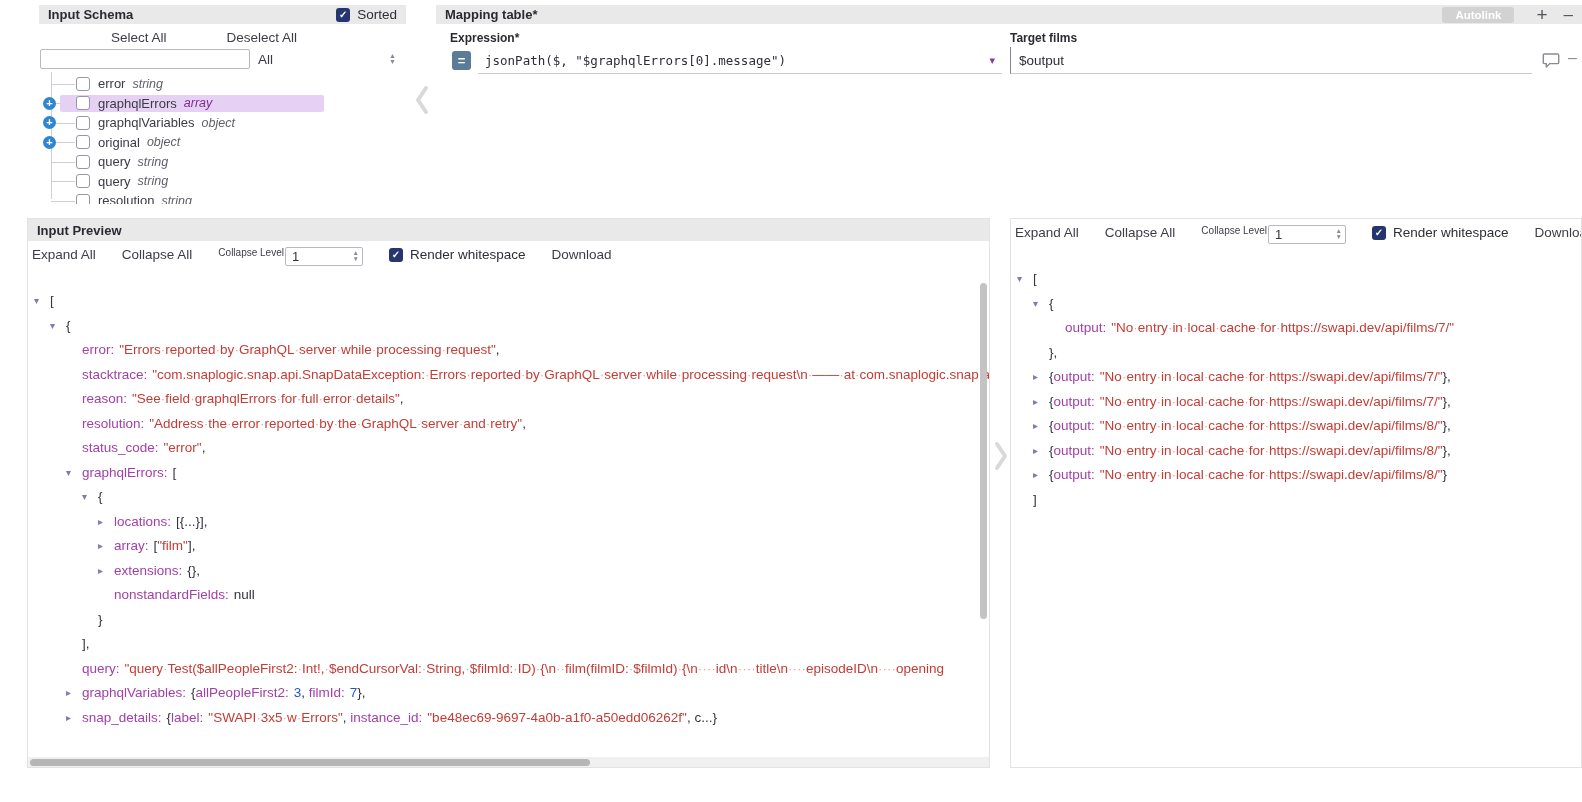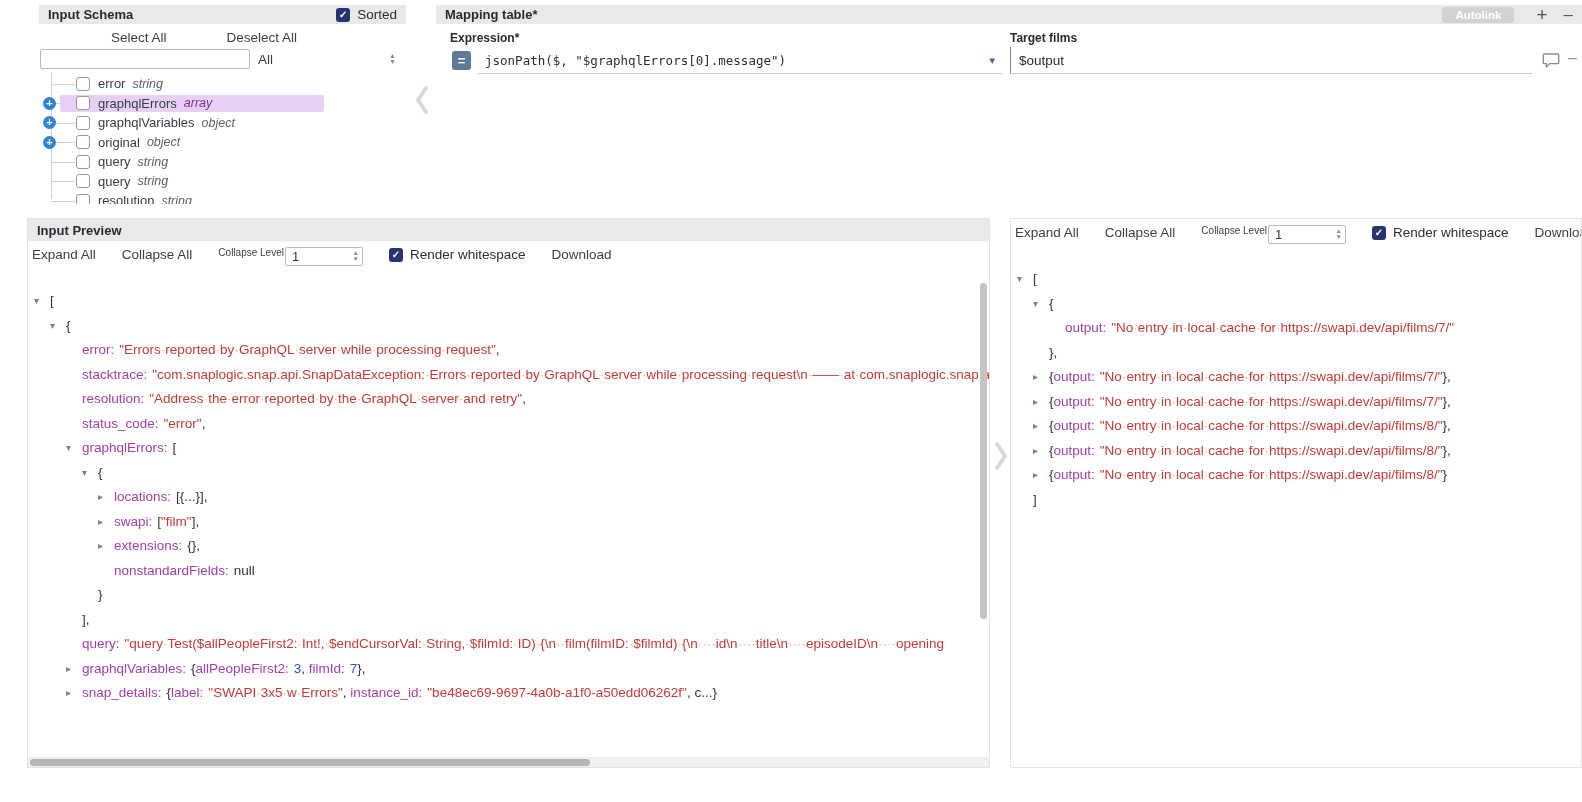--- a/index.html
+++ b/index.html
@@ -230,26 +230,27 @@
         <span class="checkbox"></span>
         <span>Render whitespace</span>
       </span>
       <span class="link">Download</span>
     </div>
     <div class="pv-content" id="input-preview-lines">
         <div class="pv-line" style="padding-left: 18px;"><span class="pv-toggle" style="left: 2px;">▾</span><span class="t-punct">[</span></div>
         <div class="pv-line" style="padding-left: 34px;"><span class="pv-toggle" style="left: 18px;">▾</span><span class="t-punct">{</span></div>
         <div class="pv-line" style="padding-left: 50px;"><span class="t-key">error:</span><span class="t-str">"Errors<span class="ws">·</span>reported<span class="ws">·</span>by<span class="ws">·</span>GraphQL<span class="ws">·</span>server<span class="ws">·</span>while<span class="ws">·</span>processing<span class="ws">·</span>request"</span><span class="t-punct">,</span></div>
         <div class="pv-line" style="padding-left: 50px;"><span class="t-key">stacktrace:</span><span class="t-str">"com.snaplogic.snap.api.SnapDataException:<span class="ws">·</span>Errors<span class="ws">·</span>reported<span class="ws">·</span>by<span class="ws">·</span>GraphQL<span class="ws">·</span>server<span class="ws">·</span>while<span class="ws">·</span>processing<span class="ws">·</span>request\n<span class="ws">·</span>——<span class="ws">·</span>at<span class="ws">·</span>com.snaplogic.snap.api.SnapDataException</span></div>
+        <div class="pv-line" style="padding-left: 50px;"><span class="t-key">reason:</span><span class="t-str">"See<span class="ws">·</span>field<span class="ws">·</span>graphqlErrors<span class="ws">·</span>for<span class="ws">·</span>full<span class="ws">·</span>error<span class="ws">·</span>details"</span><span class="t-punct">,</span></div>
         <div class="pv-line" style="padding-left: 50px;"><span class="t-key">resolution:</span><span class="t-str">"Address<span class="ws">·</span>the<span class="ws">·</span>error<span class="ws">·</span>reported<span class="ws">·</span>by<span class="ws">·</span>the<span class="ws">·</span>GraphQL<span class="ws">·</span>server<span class="ws">·</span>and<span class="ws">·</span>retry"</span><span class="t-punct">,</span></div>
         <div class="pv-line" style="padding-left: 50px;"><span class="t-key">status_code:</span><span class="t-str">"error"</span><span class="t-punct">,</span></div>
         <div class="pv-line" style="padding-left: 50px;"><span class="pv-toggle" style="left: 34px;">▾</span><span class="t-key">graphqlErrors:</span><span class="t-punct">[</span></div>
         <div class="pv-line" style="padding-left: 66px;"><span class="pv-toggle" style="left: 50px;">▾</span><span class="t-punct">{</span></div>
         <div class="pv-line" style="padding-left: 82px;"><span class="pv-toggle" style="left: 66px;">▸</span><span class="t-key">locations:</span><span class="t-punct">[{...}],</span></div>
-        <div class="pv-line" style="padding-left: 82px;"><span class="pv-toggle" style="left: 66px;">▸</span><span class="t-key">swapi:</span><span class="t-punct">[</span><span class="t-str">"film"</span><span class="t-punct">],</span></div>
+        <div class="pv-line" style="padding-left: 82px;"><span class="pv-toggle" style="left: 66px;">▸</span><span class="t-key">array:</span><span class="t-punct">[</span><span class="t-str">"film"</span><span class="t-punct">],</span></div>
         <div class="pv-line" style="padding-left: 82px;"><span class="pv-toggle" style="left: 66px;">▸</span><span class="t-key">extensions:</span><span class="t-punct">{},</span></div>
         <div class="pv-line" style="padding-left: 82px;"><span class="t-key">nonstandardFields:</span><span class="t-null">null</span></div>
         <div class="pv-line" style="padding-left: 66px;"><span class="t-punct">}</span></div>
         <div class="pv-line" style="padding-left: 50px;"><span class="t-punct">],</span></div>
         <div class="pv-line" style="padding-left: 50px;"><span class="t-key">query:</span><span class="t-str">"query<span class="ws">·</span>Test($allPeopleFirst2:<span class="ws">·</span>Int!,<span class="ws">·</span>$endCursorVal:<span class="ws">·</span>String,<span class="ws">·</span>$filmId:<span class="ws">·</span>ID)<span class="ws">·</span>{\n<span class="ws">·</span><span class="ws">·</span>film(filmID:<span class="ws">·</span>$filmId)<span class="ws">·</span>{\n<span class="ws">·</span><span class="ws">·</span><span class="ws">·</span><span class="ws">·</span>id\n<span class="ws">·</span><span class="ws">·</span><span class="ws">·</span><span class="ws">·</span>title\n<span class="ws">·</span><span class="ws">·</span><span class="ws">·</span><span class="ws">·</span>episodeID\n<span class="ws">·</span><span class="ws">·</span><span class="ws">·</span><span class="ws">·</span>opening</span></div>
         <div class="pv-line" style="padding-left: 50px;"><span class="pv-toggle" style="left: 34px;">▸</span><span class="t-key">graphqlVariables:</span><span class="t-punct">{</span><span class="t-key">allPeopleFirst2:</span><span class="t-num">3</span><span class="t-punct">, </span><span class="t-key">filmId:</span><span class="t-num">7</span><span class="t-punct">},</span></div>
         <div class="pv-line" style="padding-left: 50px;"><span class="pv-toggle" style="left: 34px;">▸</span><span class="t-key">snap_details:</span><span class="t-punct">{</span><span class="t-key">label:</span><span class="t-str">"SWAPI<span class="ws">·</span>3x5<span class="ws">·</span>w<span class="ws">·</span>Errors"</span><span class="t-punct">, </span><span class="t-key">instance_id:</span><span class="t-str">"be48ec69-9697-4a0b-a1f0-a50edd06262f"</span><span class="t-punct">, c...}</span></div>
         <div class="pv-line" style="padding-left: 34px;"></div>
       </div>
     <div class="h-scrollbar">

